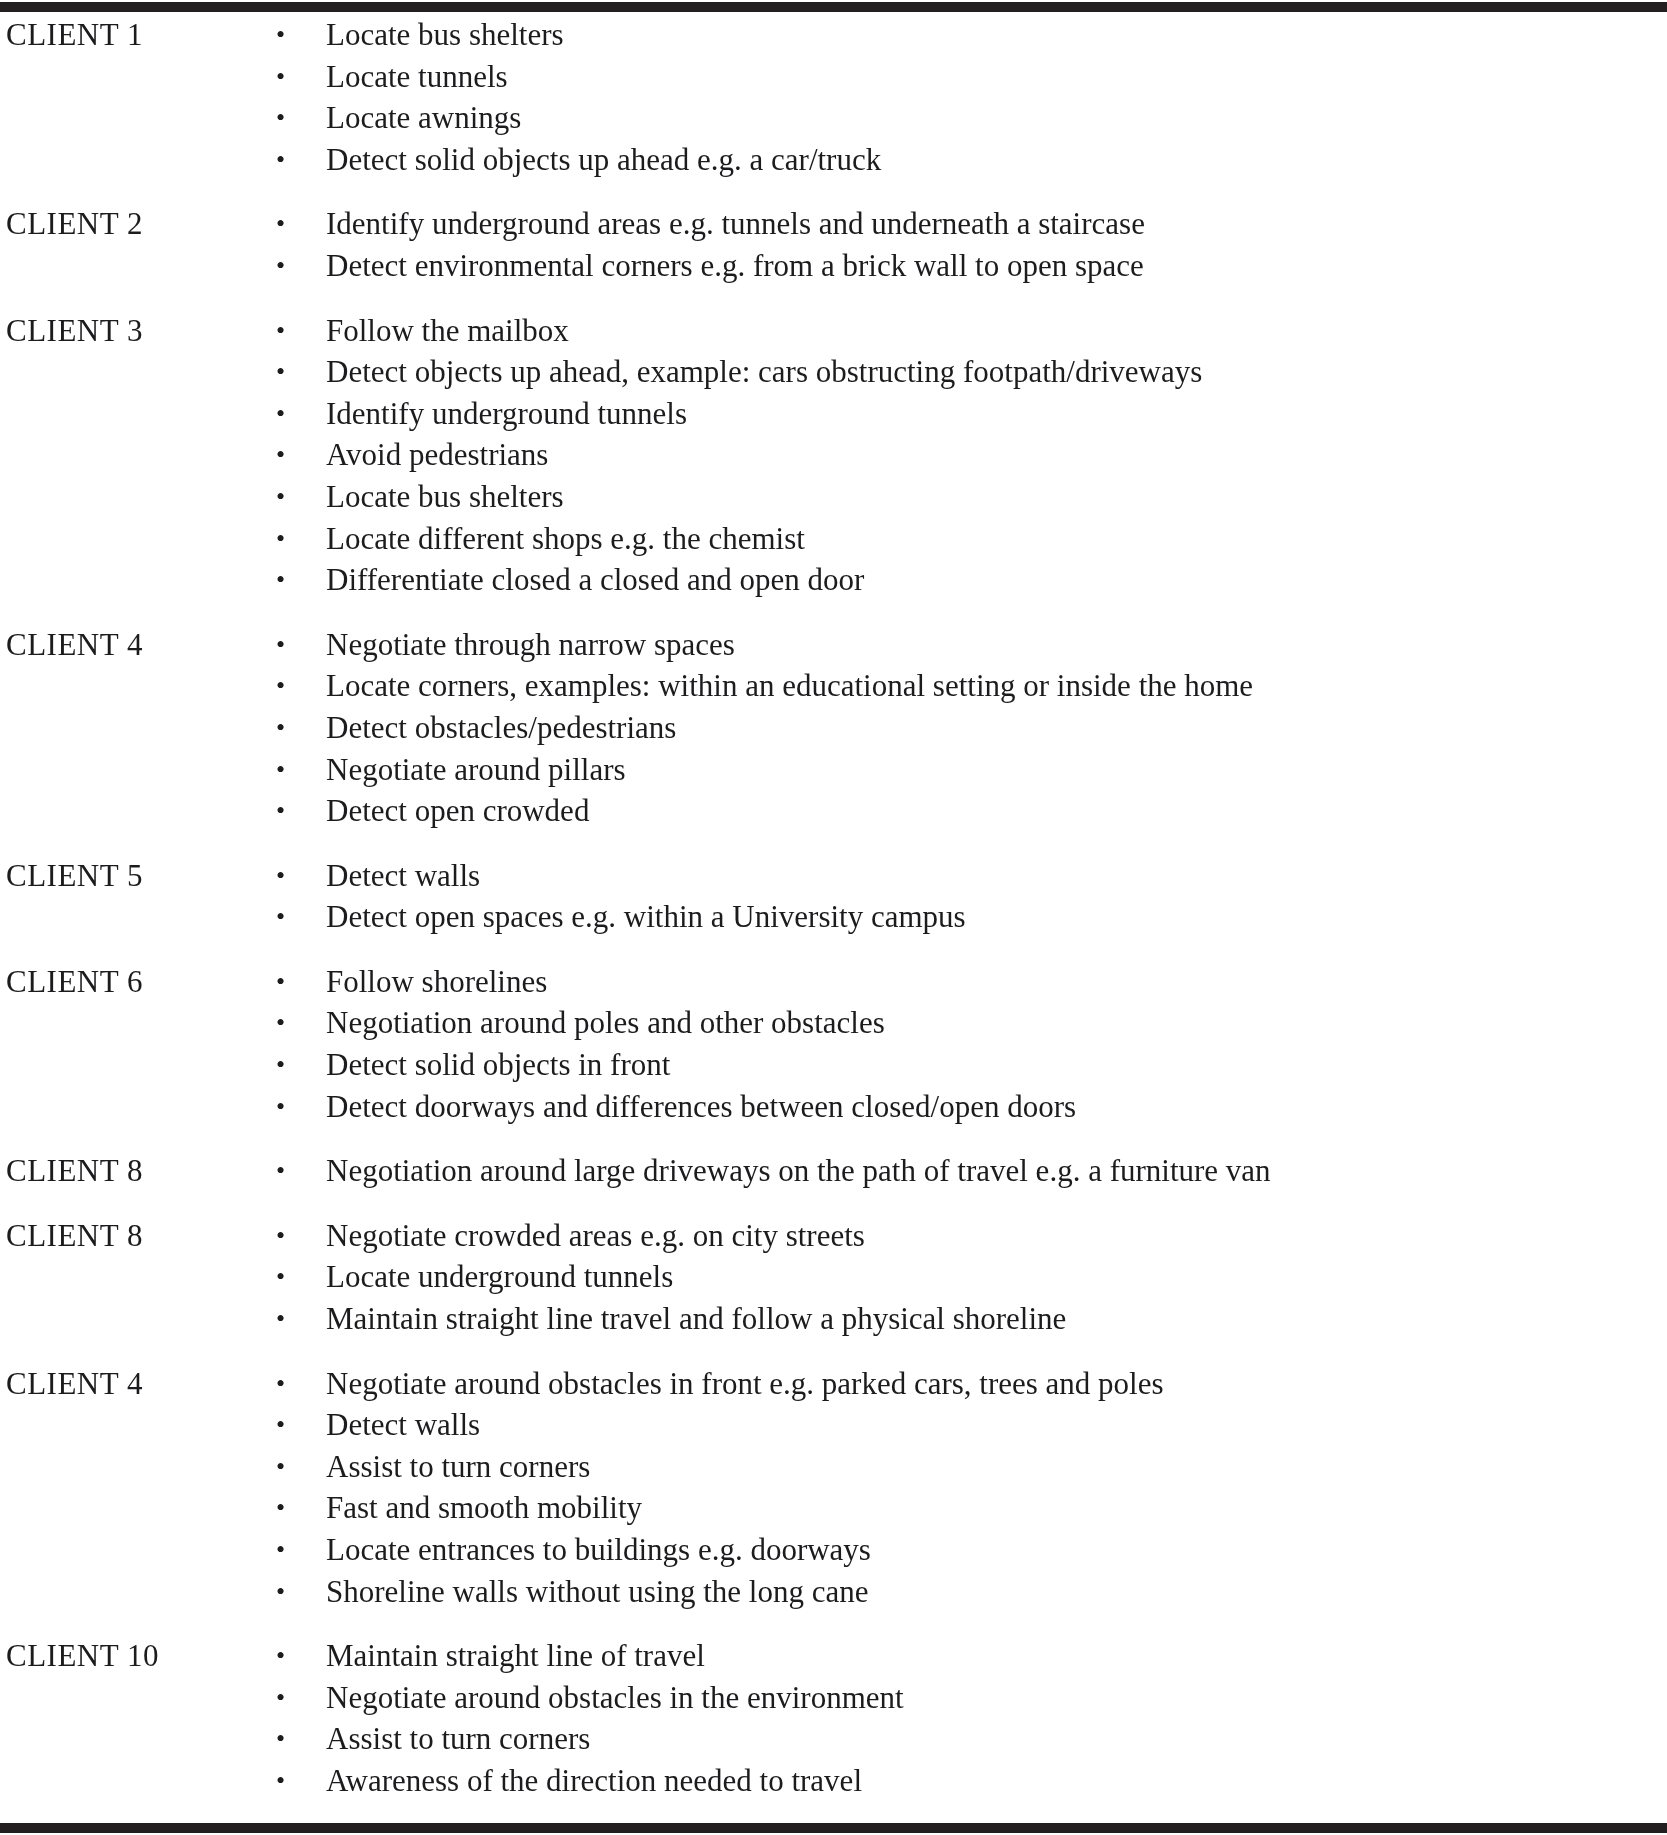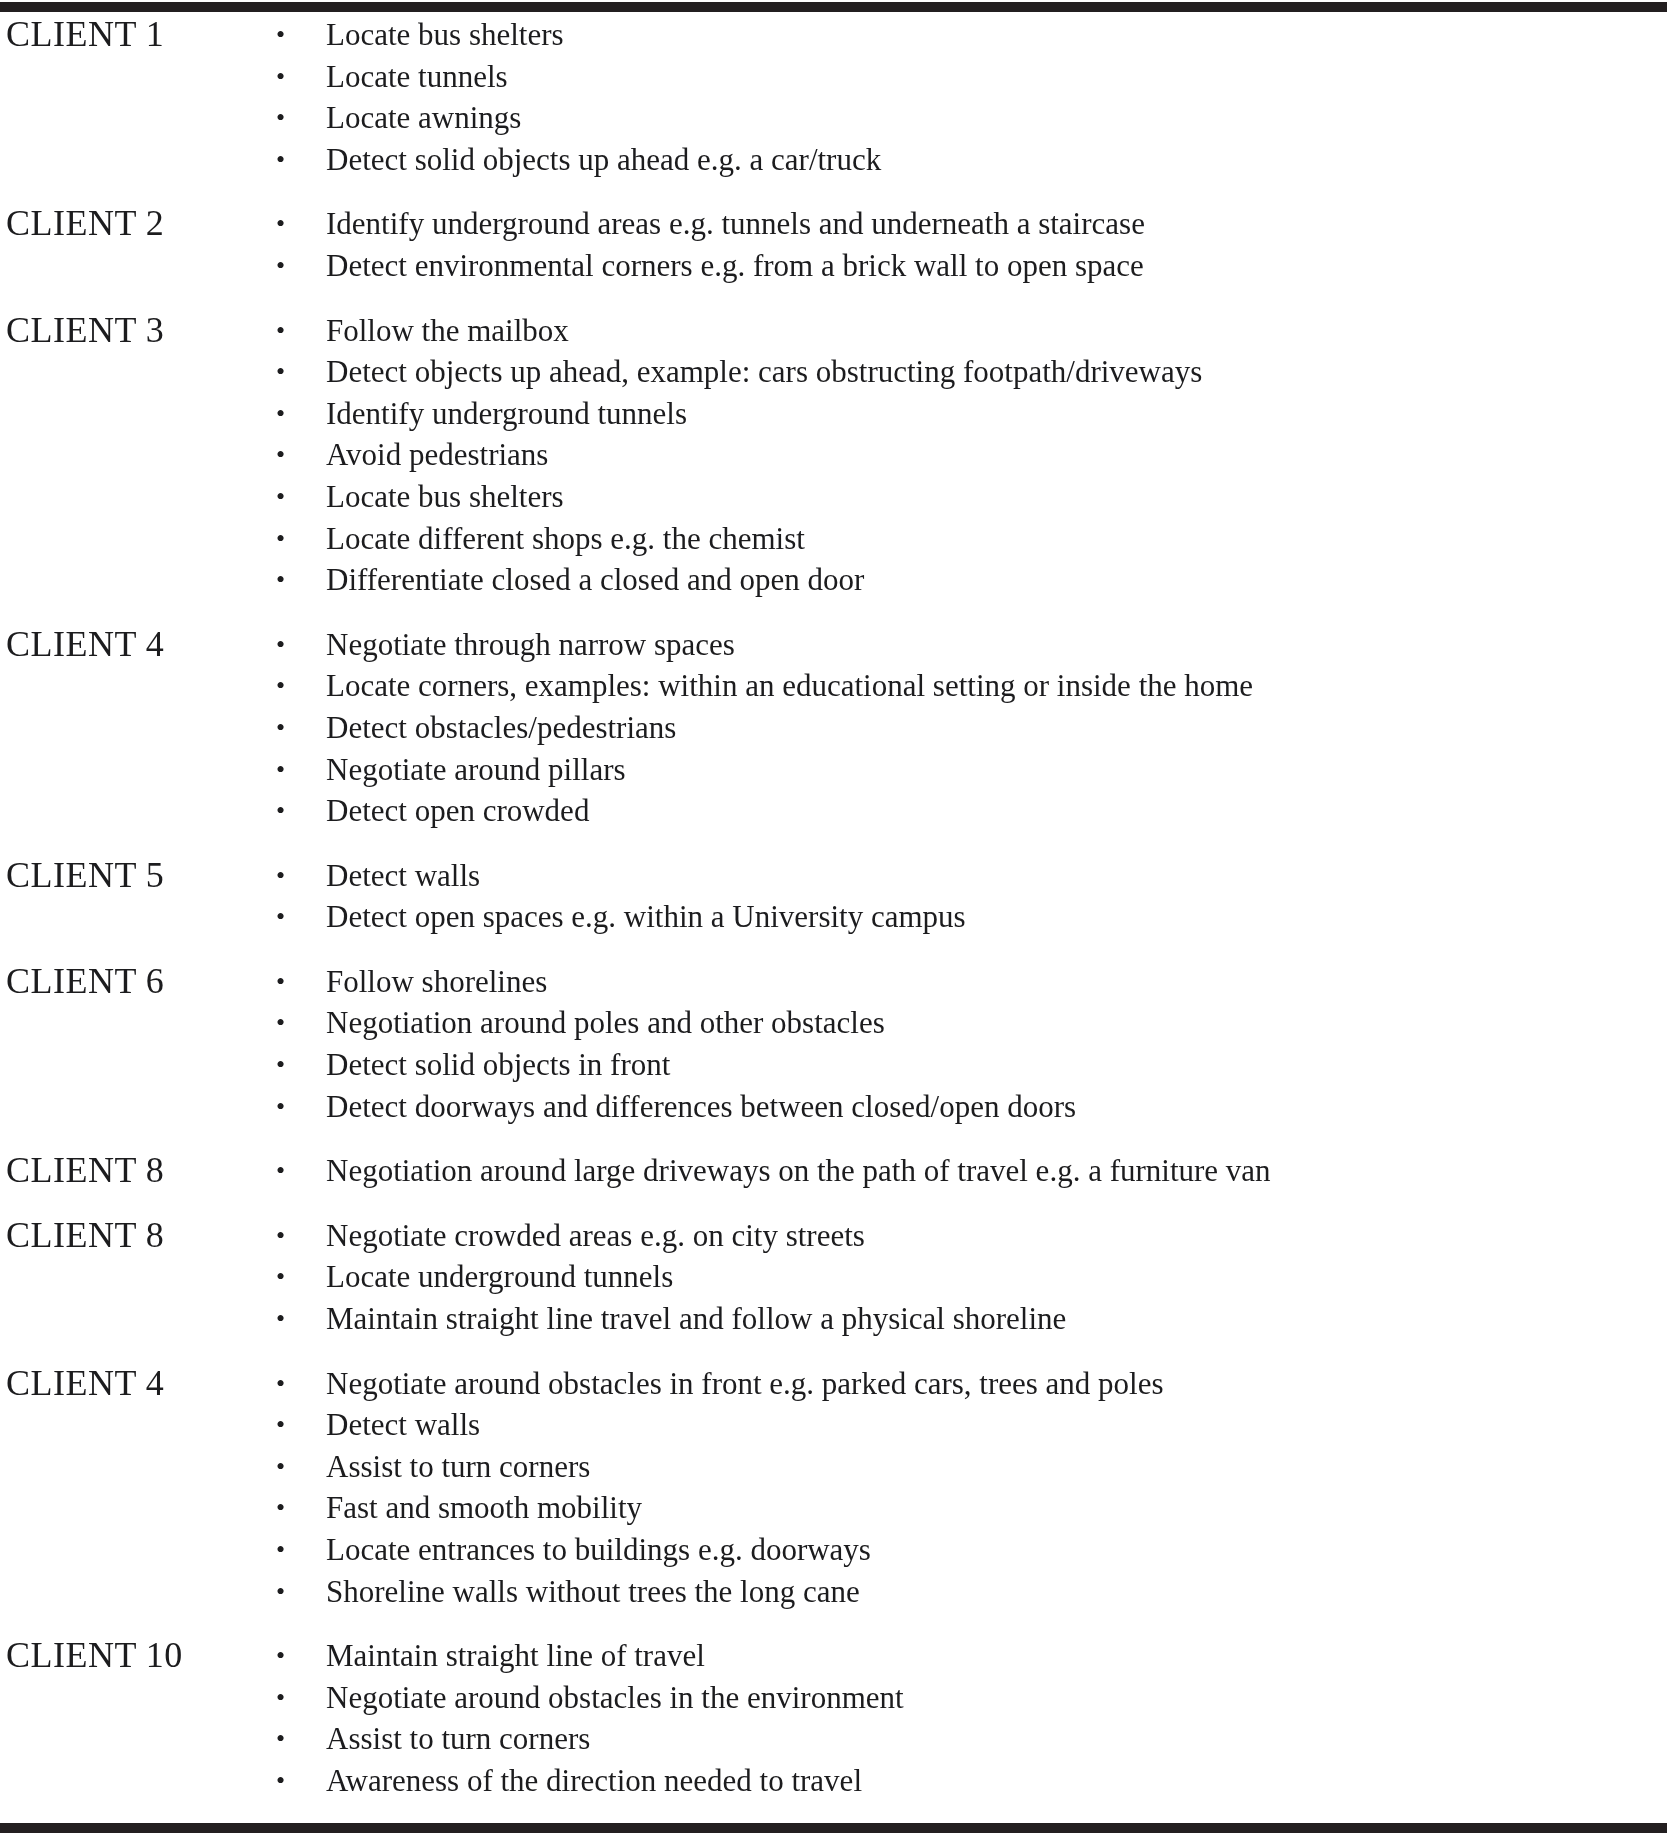--- a/index.html
+++ b/index.html
@@ -33,21 +33,21 @@
   .client-row {
     display: flex;
     align-items: flex-start;
     margin-bottom: 23px;
   }
   .client-row:last-child { margin-bottom: 4px; }
   .client-label {
     flex: none;
     width: 264px;
     padding-left: 6px;
-    font-size: 36px;
+    font-size: 31px;
     line-height: 41.6px;
     letter-spacing: 0.5px;
     white-space: nowrap;
   }
   .task-list {
     flex: 1;
     min-width: 0;
   }
   .task-item {
     display: flex;
@@ -245,21 +245,21 @@
         <div class="task-item">
           <span class="bullet">•</span>
           <span class="task-text">Fast and smooth mobility</span>
         </div>
         <div class="task-item">
           <span class="bullet">•</span>
           <span class="task-text">Locate entrances to buildings e.g. doorways</span>
         </div>
         <div class="task-item">
           <span class="bullet">•</span>
-          <span class="task-text">Shoreline walls without trees the long cane</span>
+          <span class="task-text">Shoreline walls without using the long cane</span>
         </div>
       </div>
     </div>
     <div class="client-row">
       <div class="client-label">CLIENT 10</div>
       <div class="task-list">
         <div class="task-item">
           <span class="bullet">•</span>
           <span class="task-text">Maintain straight line of travel</span>
         </div>

